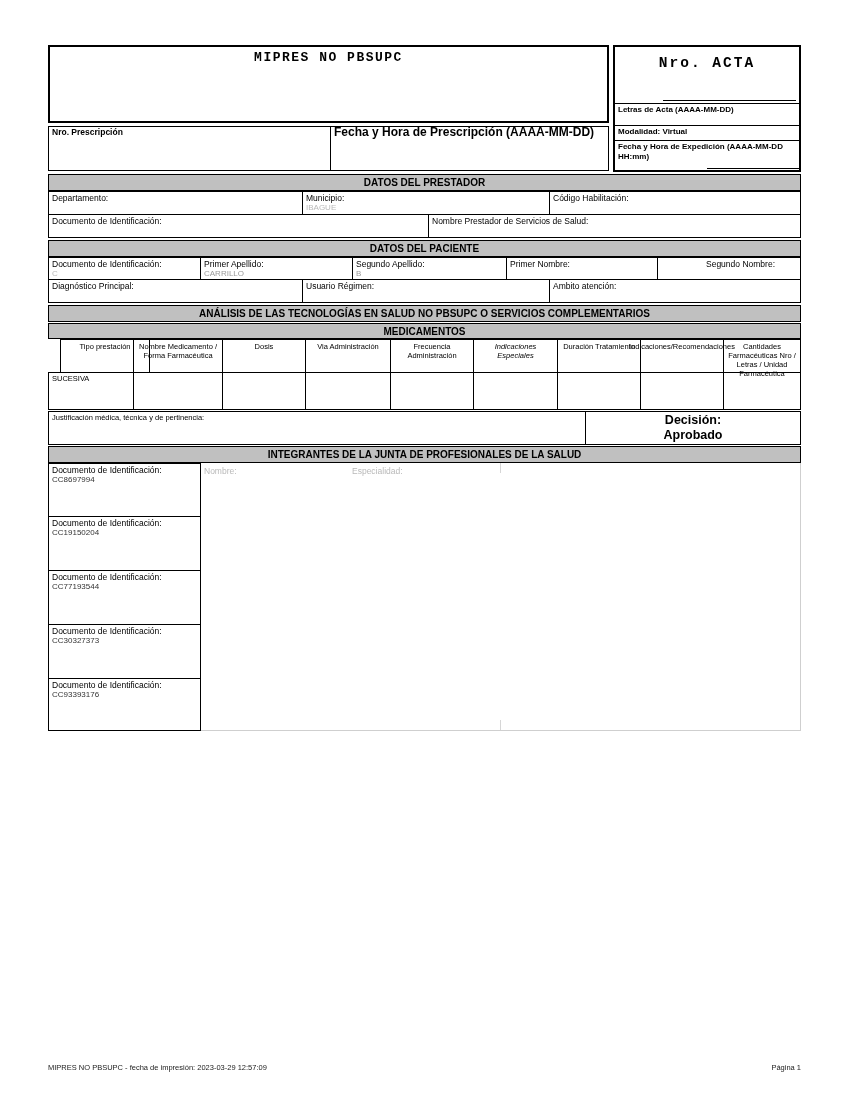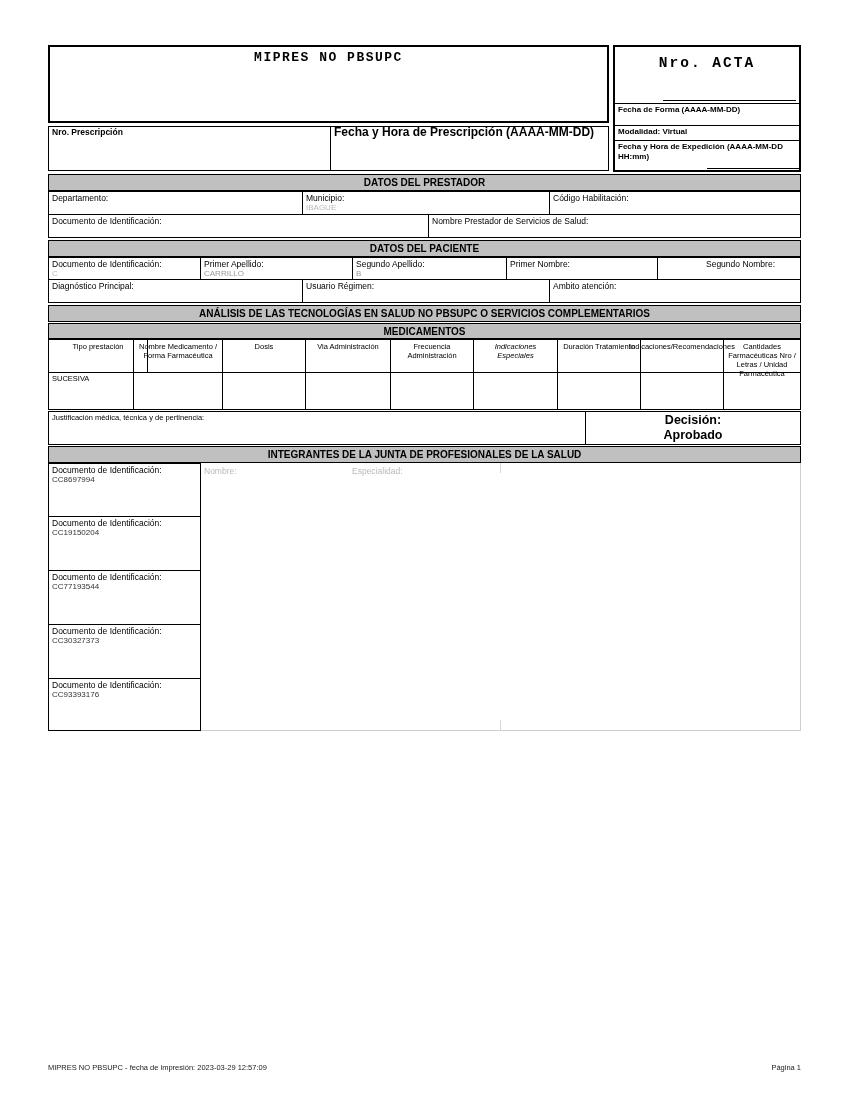--- a/index.html
+++ b/index.html
@@ -41,21 +41,21 @@
   <div class="abs box2" style="left:48px; top:45px; width:561px; height:78px;">
     <div class="mono title-line">MIPRES NO PBSUPC</div>
   </div>
 
   <div class="abs box2" style="left:613px; top:45px; width:188px; height:127px;">
     <div class="mono" style="text-align:center; font-size:14.5px; letter-spacing:2px; margin-top:8px;">Nro. ACTA</div>
     <div class="val faint" style="text-align:center;"></div>
     <div class="abs uline" style="left:48px; top:53px; width:133px;"></div>
     <div class="abs uline" style="left:0; top:56px; width:184px;"></div>
     <div class="abs cell" style="left:0; top:57px; width:184px; height:20px;">
-      <span class="lblb">Fecha de Forma (AAAA-MM-DD)</span>
+      <span class="lblb">Letras de Acta (AAAA-MM-DD)</span>
       <span class="val faint"></span>
     </div>
     <div class="abs uline" style="left:0; top:78px; width:184px;"></div>
     <div class="abs cell" style="left:0; top:79px; width:184px; height:14px;">
       <span class="lblb">Modalidad: Virtual</span>
     </div>
     <div class="abs uline" style="left:0; top:93px; width:184px;"></div>
     <div class="abs cell" style="left:0; top:94px; width:184px; height:28px;">
       <span class="lblb">Fecha y Hora de Expedición (AAAA-MM-DD HH:mm)</span>
       <span class="val faint"></span>
@@ -140,21 +140,21 @@
     <div class="abs box cell" style="left:501px; top:0; width:252px; height:24px;">
       <span class="lbl">Ambito atención:</span>
       <span class="val faint"></span>
     </div>
   </div>
 
   <div class="abs band" style="left:48px; top:305px; width:753px; height:17px;">ANÁLISIS DE LAS TECNOLOGÍAS EN SALUD NO PBSUPC O SERVICIOS COMPLEMENTARIOS</div>
   <div class="abs band" style="left:48px; top:323px; width:753px; height:16px;">MEDICAMENTOS</div>
 
   <div class="abs" style="left:48px; top:339px; width:753px; height:34px;">
-    <div class="abs box thc" style="left:0;   top:0; width:100px; height:34px;">Tipo prestación</div>
+    <div class="abs box thc" style="left:12px;   top:0; width:90px; height:34px;">Tipo prestación</div>
     <div class="abs box thc" style="left:85px; top:0; width:90px; height:34px;">Nombre Medicamento / Forma Farmacéutica</div>
     <div class="abs box thc" style="left:174px;top:0; width:84px; height:34px;">Dosis</div>
     <div class="abs box thc" style="left:257px;top:0; width:86px; height:34px;">Via Administración</div>
     <div class="abs box thc" style="left:342px;top:0; width:84px; height:34px;">Frecuencia Administración</div>
     <div class="abs box thc" style="left:425px;top:0; width:85px; height:34px;font-style:italic;">Indicaciones Especiales</div>
     <div class="abs box thc" style="left:509px;top:0; width:84px; height:34px;">Duración Tratamiento</div>
     <div class="abs box thc" style="left:592px;top:0; width:84px; height:34px;">Indicaciones/Recomendaciones</div>
     <div class="abs box thc" style="left:675px;top:0; width:78px; height:34px;">Cantidades Farmacéuticas Nro / Letras / Unidad Farmacéutica</div>
   </div>
 

